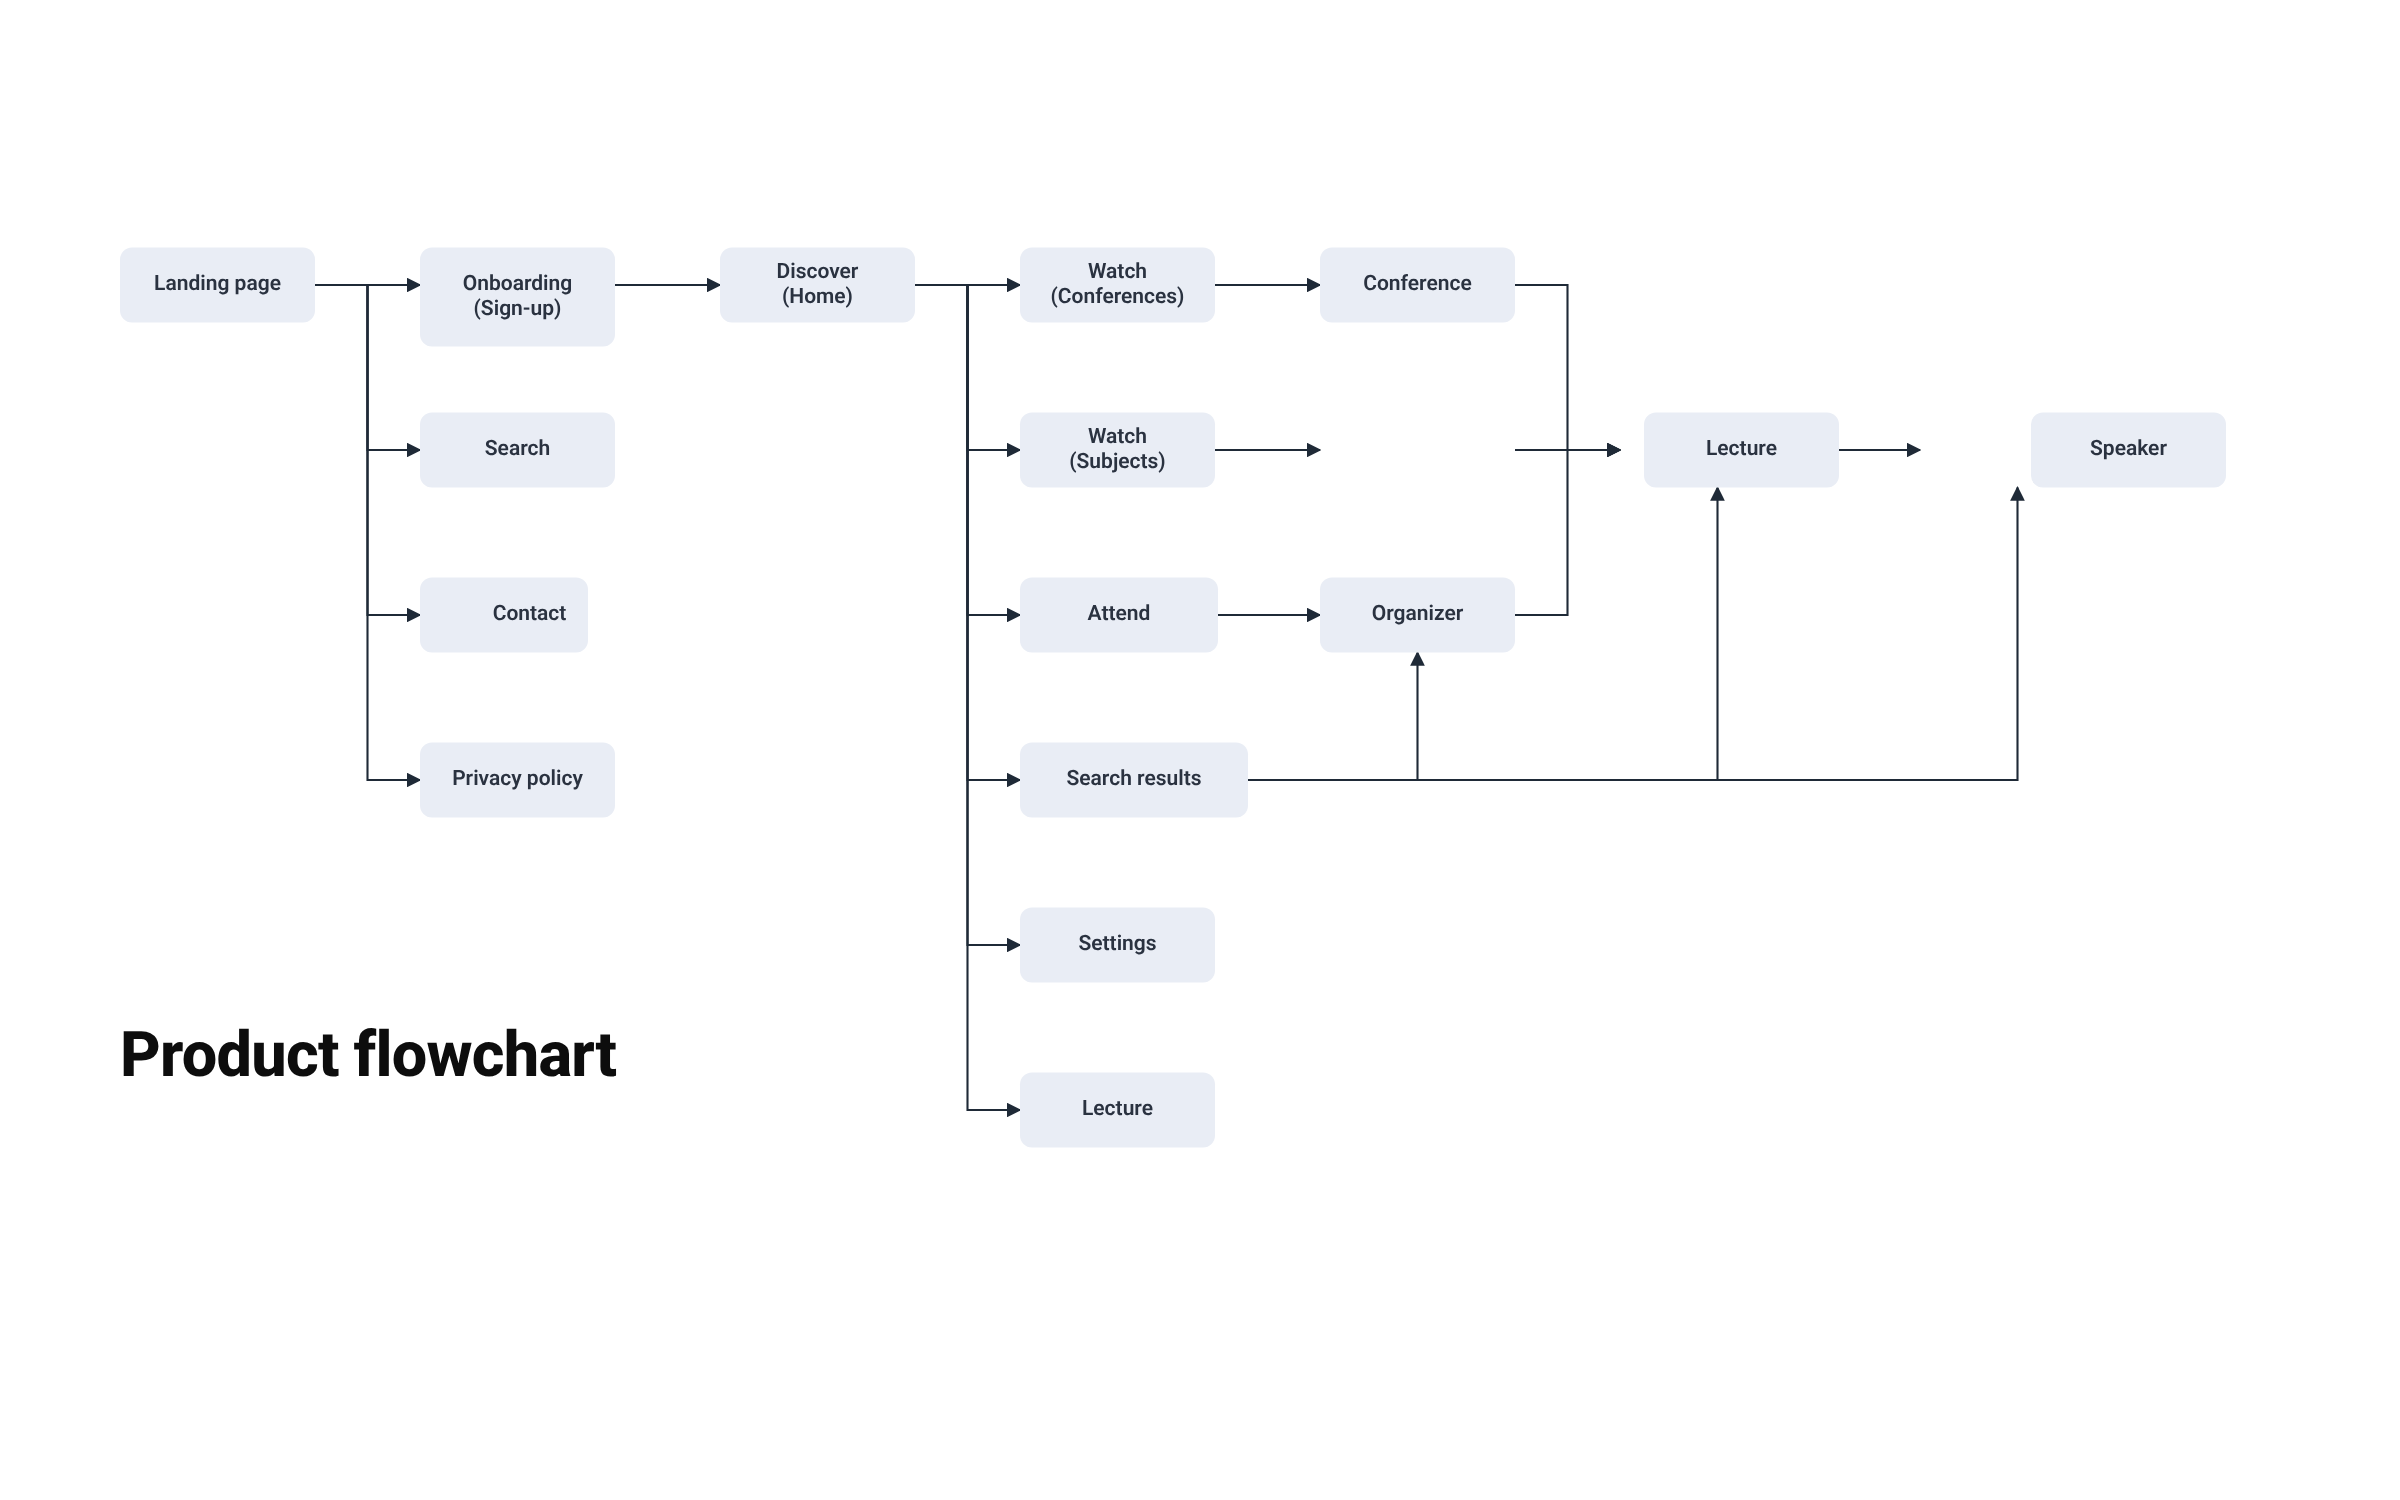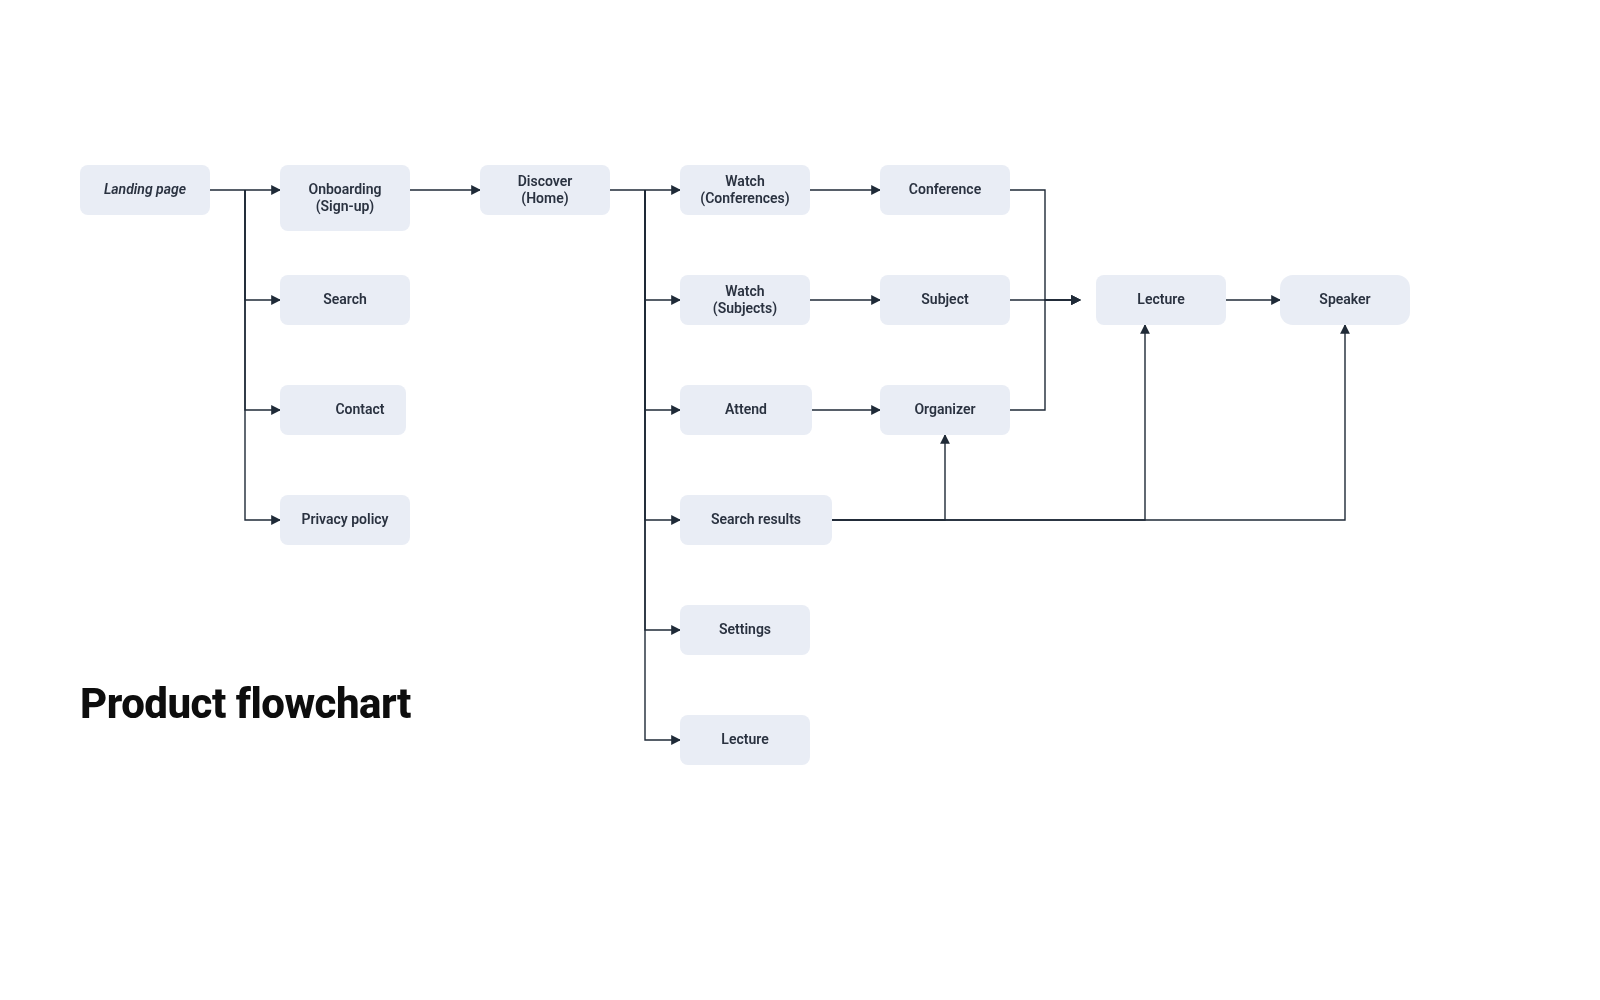--- a/index.html
+++ b/index.html
@@ -83,34 +83,33 @@
       <path d="M 1010 190 L 1045 190 L 1045 300 L 1080 300" class="edge" marker-end="url(#arrow)"></path>
       <path d="M 1010 300 L 1080 300" class="edge" marker-end="url(#arrow)"></path>
       <path d="M 1010 410 L 1045 410 L 1045 300 L 1080 300" class="edge" marker-end="url(#arrow)"></path>
       <path d="M 1210 300 L 1280 300" class="edge" marker-end="url(#arrow)"></path>
       <path d="M 810 520 L 945 520 L 945 435" class="edge" marker-end="url(#arrow)"></path>
       <path d="M 810 520 L 1145 520 L 1145 325" class="edge" marker-end="url(#arrow)"></path>
       <path d="M 810 520 L 1345 520 L 1345 325" class="edge" marker-end="url(#arrow)"></path>
     </svg>
   <div class="title" style="left:80px; top:680px;">Product
 flowchart</div>
-<div class="node" style="left: 80px; top: 165px; width: 130px; height: 50px; font-style: italic;">Landing page</div>
+<div class="node" style="left: 80px; top: 165px; width: 130px; height: 50px;">Landing page</div>
     <div class="node" style="left: 280px; top: 165px; width: 130px; height: 66px;">Onboarding
 (Sign-up)</div>
     <div class="node" style="left: 280px; top: 275px; width: 130px; height: 50px;">Search</div>
-    <div class="node" style="left: 280px; top: 385px; width: 126px; height: 50px; padding-left: 44px;">Contact</div>
+    <div class="node" style="left: 280px; top: 385px; width: 112px; height: 50px; padding-left: 44px;">Contact</div>
     <div class="node" style="left: 480px; top: 165px; width: 130px; height: 50px;">Discover
 (Home)</div>
     <div class="node" style="left: 280px; top: 495px; width: 130px; height: 50px;">Privacy policy</div>
     <div class="node" style="left: 680px; top: 165px; width: 130px; height: 50px;">Watch
 (Conferences)</div>
     <div class="node" style="left: 680px; top: 275px; width: 130px; height: 50px;">Watch
 (Subjects)</div>
     <div class="node" style="left: 680px; top: 385px; width: 132px; height: 50px;">Attend</div>
     <div class="node" style="left: 680px; top: 495px; width: 152px; height: 50px;">Search results</div>
     <div class="node" style="left: 680px; top: 605px; width: 130px; height: 50px;">Settings</div>
     <div class="node" style="left: 680px; top: 715px; width: 130px; height: 50px;">Lecture</div>
     <div class="node" style="left: 880px; top: 165px; width: 130px; height: 50px;">Conference</div>
-    <div class="node" style="left: 880px; top: 275px; width: 130px; height: 50px;">Subject</div>
     <div class="node" style="left: 880px; top: 385px; width: 130px; height: 50px;">Organizer</div>
     <div class="node" style="left: 1080px; top: 275px; width: 130px; height: 50px; margin-left: 16px;">Lecture</div>
-    <div class="node" style="left: 1280px; top: 275px; width: 130px; height: 50px; border-radius: 13px;">Speaker</div>
+    <div class="node" style="left: 1354px; top: 275px; width: 130px; height: 50px;">Speaker</div>
   </div>
 
 </body></html>

